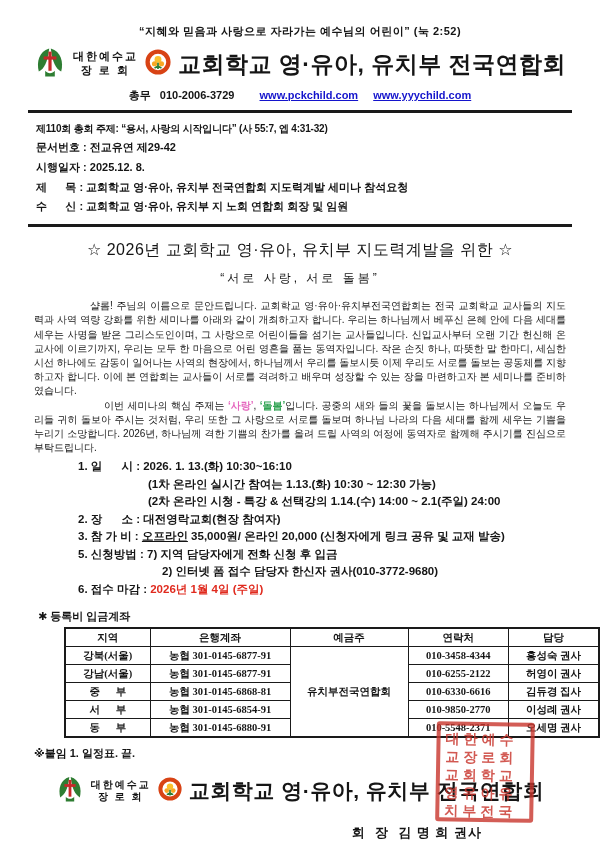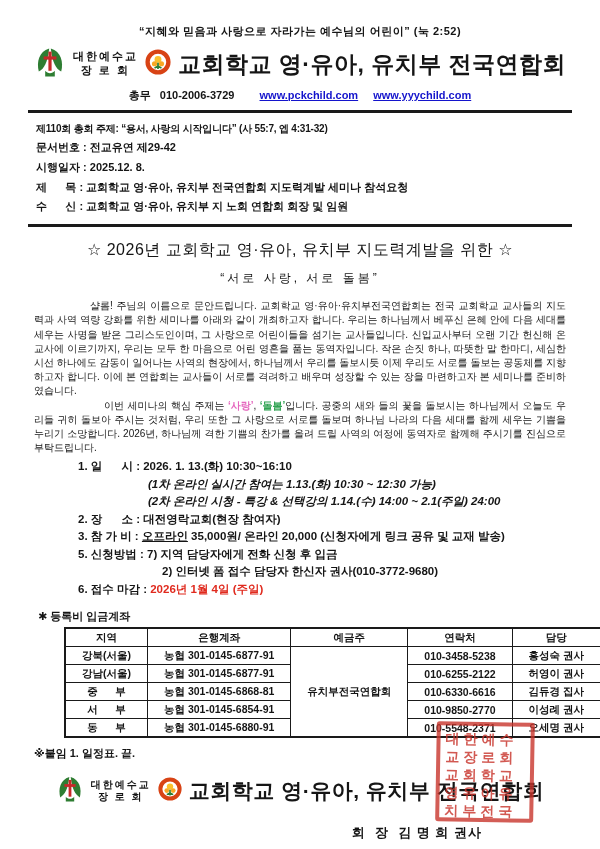--- a/index.html
+++ b/index.html
@@ -27,29 +27,29 @@
   .h2{font-size:12px;margin-top:9px;letter-spacing:3px;}
   
   .bodytext{margin:12px 34px 0 34px;font-size:10px;line-height:1.42;text-align:justify;}
   .p1{text-indent:56px;}
   .p2{text-indent:70px;}
   .love{color:#e567be;font-weight:bold;}
   .care{color:#2fa352;font-weight:bold;}
   
   .nlist{margin:3px 30px 11px 78px;font-size:11.5px;font-weight:bold;line-height:1.52;}
   .nline{white-space:pre-wrap;}
-  .nsub1{margin-left:70px;white-space:pre-wrap;font-style:italic;}
+  .nsub1{margin-left:70px;white-space:pre-wrap;}
   .nsub2{margin-left:84px;white-space:pre-wrap;}
   .ul{text-decoration:underline;}
   .red{color:#e02a1e;text-align:right;}
   
   .acct-caption{margin:9px 0 3px 38px;font-size:11px;font-weight:bold;}
   table.acct{border-collapse:collapse;margin-left:64px;font-size:10.5px;font-weight:bold;
              text-align:center;border:2px solid #1a1a1a;}
-  table.acct th,table.acct td{border:1px solid #1a1a1a;padding:1px 16px;height:15px;white-space:pre;}
+  table.acct th,table.acct td{border:1px solid #1a1a1a;padding:1px 16px;height:15px;white-space:pre;font-family:Liberation Serif, serif;}
   .attach{margin:8px 0 8px 34px;font-size:11px;font-weight:bold;}
   
   .footer-brand{display:flex;align-items:center;justify-content:center;gap:7px;margin-top:12px;}
   .f-title{font-size:21px;font-weight:bold;letter-spacing:.5px;}
   .signs{position:absolute;right:118px;top:781px;font-size:13px;font-weight:bold;
          line-height:1.6;letter-spacing:1px;white-space:pre;text-align:left;}
   .seal{position:absolute;right:66px;top:722px;width:98px;height:100px;box-sizing:border-box;
         border:4px solid rgba(200,53,44,.8);border-radius:3px;padding:4px 5px;
         color:rgba(200,53,44,.82);font-weight:bold;font-size:14px;line-height:18px;
         letter-spacing:4px;word-break:break-all;overflow:hidden;transform:rotate(1deg);z-index:5;}
@@ -134,21 +134,21 @@
       <th style="width:70px">지역</th>
       <th style="width:138px">은행계좌</th>
       <th style="width:92px">예금주</th>
       <th style="width:86px">연락처</th>
       <th style="width:70px">담당</th>
     </tr>
     <tr>
       <td>강북(서울)</td>
       <td>농협 301-0145-6877-91</td>
       <td rowspan="5">유치부전국연합회</td>
-      <td>010-3458-5238</td>
+      <td>010-3458-4344</td>
       <td>홍성숙 권사</td>
     </tr>
     <tr>
       <td>강남(서울)</td>
       <td>농협 301-0145-6877-91</td>
       <td>010-6255-2122</td>
       <td>허영이 권사</td>
     </tr>
     <tr>
       <td>중      부</td>

